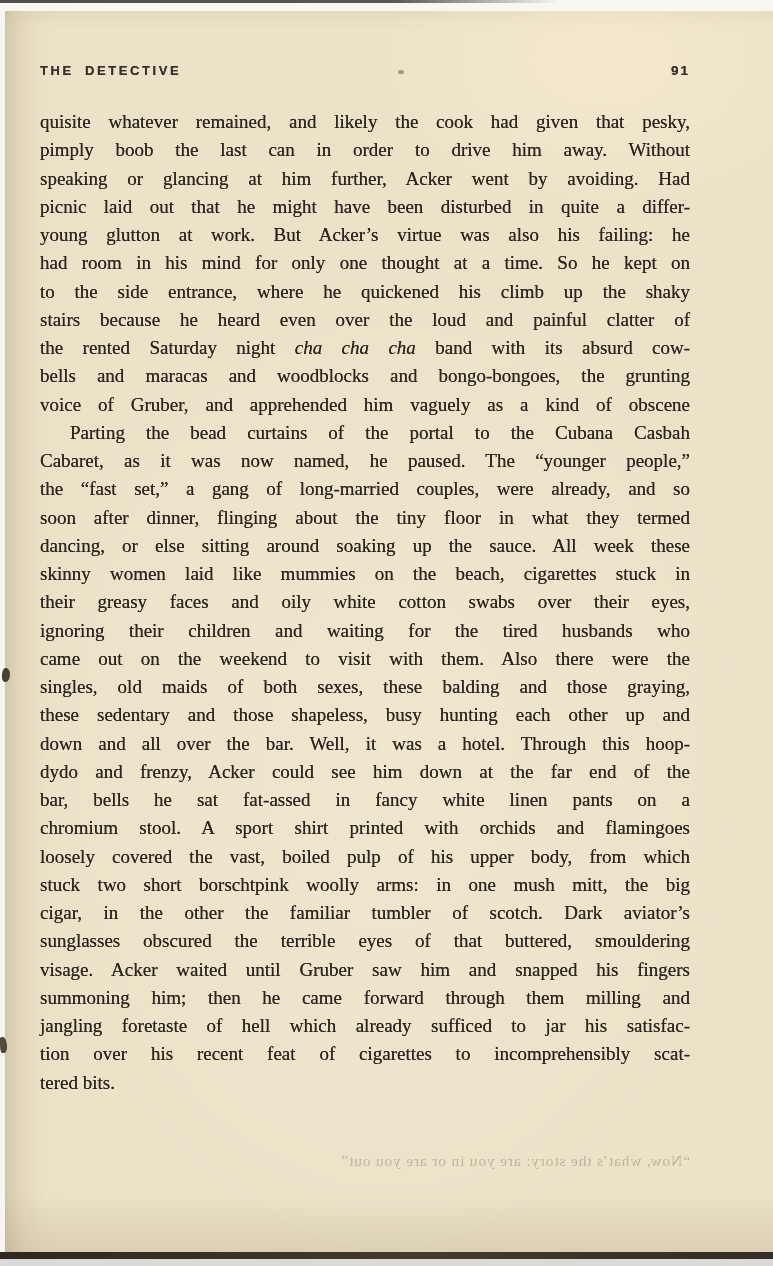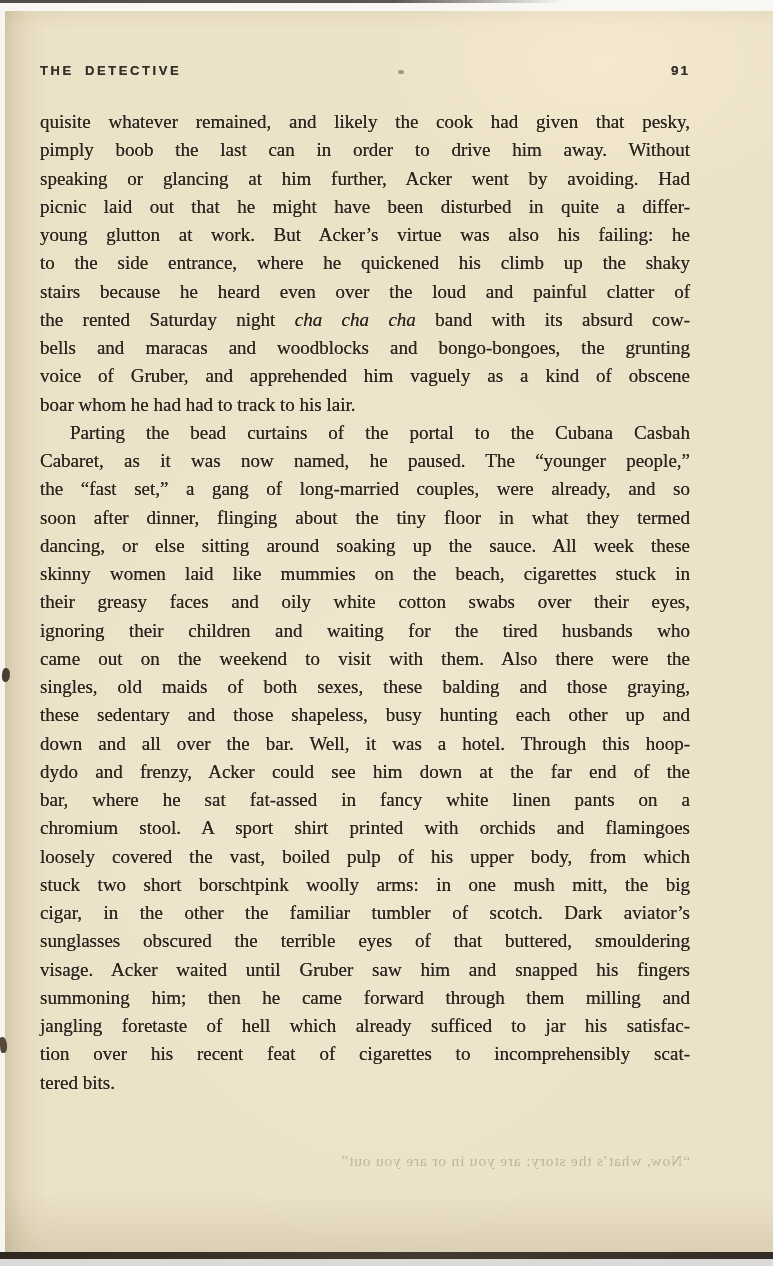--- a/index.html
+++ b/index.html
@@ -126,40 +126,40 @@
       <span class="running-title">THE DETECTIVE</span>
       <span class="page-number">91</span>
     </div>
 
     <div class="page-body">
         <div class="line"><span>quisite whatever remained, and likely the cook had given that pesky,</span></div>
         <div class="line"><span>pimply boob the last can in order to drive him away. Without</span></div>
         <div class="line"><span>speaking or glancing at him further, Acker went by avoiding. Had</span></div>
         <div class="line"><span>picnic laid out that he might have been disturbed in quite a differ-</span></div>
         <div class="line"><span>young glutton at work. But Acker’s virtue was also his failing: he</span></div>
+        <div class="line"><span>had room in his mind for only one thought at a time. So he kept on</span></div>
         <div class="line"><span>to the side entrance, where he quickened his climb up the shaky</span></div>
         <div class="line"><span>stairs because he heard even over the loud and painful clatter of</span></div>
         <div class="line"><span>the rented Saturday night </span><span class="it">cha cha cha</span><span> band with its absurd cow-</span></div>
         <div class="line"><span>bells and maracas and woodblocks and bongo-bongoes, the grunting</span></div>
         <div class="line"><span>voice of Gruber, and apprehended him vaguely as a kind of obscene</span></div>
-        <div class="line last"><span>boar whom he had had to track to his lair.</span></div>
         <div class="line indent"><span>Parting the bead curtains of the portal to the Cubana Casbah</span></div>
         <div class="line"><span>Cabaret, as it was now named, he paused. The “younger people,”</span></div>
         <div class="line"><span>the “fast set,” a gang of long-married couples, were already, and so</span></div>
         <div class="line"><span>soon after dinner, flinging about the tiny floor in what they termed</span></div>
         <div class="line"><span>dancing, or else sitting around soaking up the sauce. All week these</span></div>
         <div class="line"><span>skinny women laid like mummies on the beach, cigarettes stuck in</span></div>
         <div class="line"><span>their greasy faces and oily white cotton swabs over their eyes,</span></div>
         <div class="line"><span>ignoring their children and waiting for the tired husbands who</span></div>
         <div class="line"><span>came out on the weekend to visit with them. Also there were the</span></div>
         <div class="line"><span>singles, old maids of both sexes, these balding and those graying,</span></div>
         <div class="line"><span>these sedentary and those shapeless, busy hunting each other up and</span></div>
         <div class="line"><span>down and all over the bar. Well, it was a hotel. Through this hoop-</span></div>
         <div class="line"><span>dydo and frenzy, Acker could see him down at the far end of the</span></div>
-        <div class="line"><span>bar, where he sat fat-assed in fancy white linen pants on a</span></div>
+        <div class="line"><span>bar, bells he sat fat-assed in fancy white linen pants on a</span></div>
         <div class="line"><span>chromium stool. A sport shirt printed with orchids and flamingoes</span></div>
         <div class="line"><span>loosely covered the vast, boiled pulp of his upper body, from which</span></div>
         <div class="line"><span>stuck two short borschtpink woolly arms: in one mush mitt, the big</span></div>
         <div class="line"><span>cigar, in the other the familiar tumbler of scotch. Dark aviator’s</span></div>
         <div class="line"><span>sunglasses obscured the terrible eyes of that buttered, smouldering</span></div>
         <div class="line"><span>visage. Acker waited until Gruber saw him and snapped his fingers</span></div>
         <div class="line"><span>summoning him; then he came forward through them milling and</span></div>
         <div class="line"><span>jangling foretaste of hell which already sufficed to jar his satisfac-</span></div>
         <div class="line"><span>tion over his recent feat of cigarettes to incomprehensibly scat-</span></div>
         <div class="line last"><span>tered bits.</span></div>

